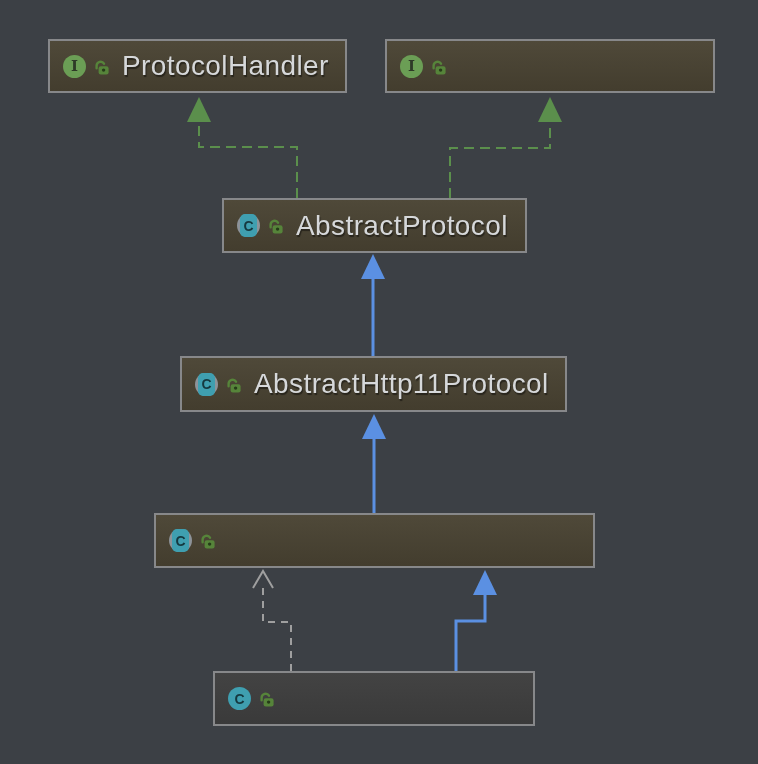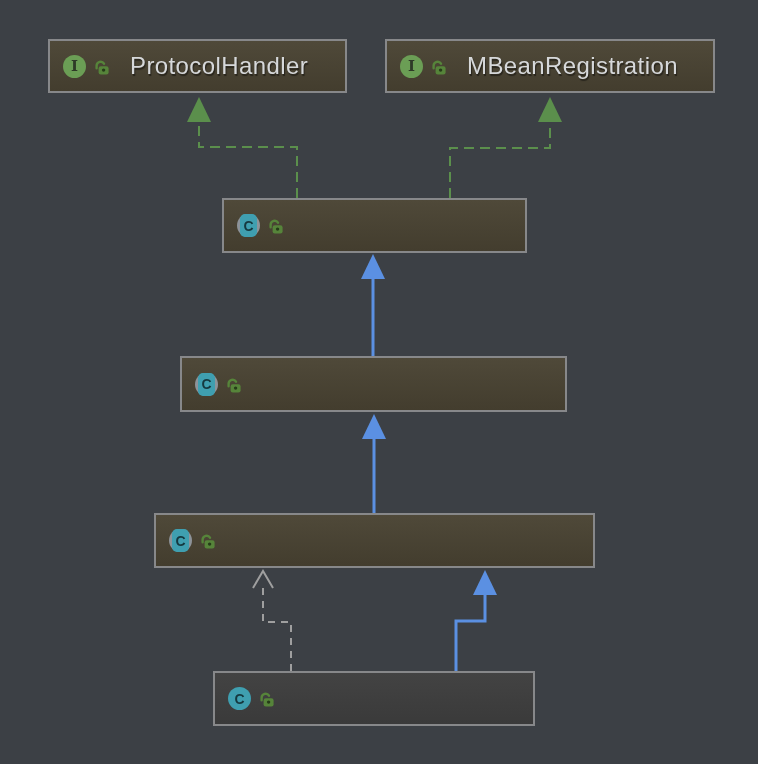--- a/index.html
+++ b/index.html
@@ -23,25 +23,25 @@
     box-sizing: border-box;
     border: 2px solid #87888a;
     padding-left: 13px;
     gap: 8px;
     cursor: default;
   }
   .node.library { background: linear-gradient(#4f4939, #433d2e); }
   .node.plain   { background: linear-gradient(#434343, #3a3a3a); }
   .node .label {
     color: #d6d8da;
-    font-size: 24px;
+    font-size: 28px;
     letter-spacing: 0.4px;
     white-space: nowrap;
     text-shadow: 1px 2px 1px rgba(0,0,0,0.45);
-    margin-left: 11px;
+    margin-left: 3px;
   }
   .badge {
     width: 23px; height: 23px;
     border-radius: 50%;
     display: flex; align-items: center; justify-content: center;
     flex: none;
     position: relative;
   }
   .badge.interface { background: #6b9e55; }
   .badge.interface .glyph {
@@ -111,45 +111,46 @@
       </div>
       <div class="node library" style="left: 385px; top: 39px; width: 330px; height: 54px;">
         <span class="badge interface">
           <span class="glyph">I</span>
         </span>
         <svg class="lock" width="19" height="19" viewBox="0 0 19 19">
           <path d="M4.6 11.3 V8.6 A4 4 0 0 1 12 6.7" fill="none" stroke="#56843a" stroke-width="2.4" stroke-linecap="round"></path>
           <rect x="6.6" y="9.2" width="10" height="8.2" rx="2.2" fill="#56843a"></rect>
           <circle cx="11.6" cy="13.1" r="1.7" fill="#263c19"></circle>
         </svg>
-        <span class="label">MBeanRegistration</span>
       </div>
       <div class="node library" style="left: 222px; top: 198px; width: 305px; height: 55px;">
         <span class="badge abstract">
           <span class="core">
             <span class="glyph-c">C</span>
           </span>
         </span>
         <svg class="lock" width="19" height="19" viewBox="0 0 19 19">
           <path d="M4.6 11.3 V8.6 A4 4 0 0 1 12 6.7" fill="none" stroke="#56843a" stroke-width="2.4" stroke-linecap="round"></path>
           <rect x="6.6" y="9.2" width="10" height="8.2" rx="2.2" fill="#56843a"></rect>
           <circle cx="11.6" cy="13.1" r="1.7" fill="#263c19"></circle>
         </svg>
+        <span class="label">AbstractProtocol</span>
       </div>
       <div class="node library" style="left: 180px; top: 356px; width: 387px; height: 56px;">
         <span class="badge abstract">
           <span class="core">
             <span class="glyph-c">C</span>
           </span>
         </span>
         <svg class="lock" width="19" height="19" viewBox="0 0 19 19">
           <path d="M4.6 11.3 V8.6 A4 4 0 0 1 12 6.7" fill="none" stroke="#56843a" stroke-width="2.4" stroke-linecap="round"></path>
           <rect x="6.6" y="9.2" width="10" height="8.2" rx="2.2" fill="#56843a"></rect>
           <circle cx="11.6" cy="13.1" r="1.7" fill="#263c19"></circle>
         </svg>
+        <span class="label">AbstractHttp11Protocol</span>
       </div>
       <div class="node library" style="left: 154px; top: 513px; width: 441px; height: 55px;">
         <span class="badge abstract">
           <span class="core">
             <span class="glyph-c">C</span>
           </span>
         </span>
         <svg class="lock" width="19" height="19" viewBox="0 0 19 19">
           <path d="M4.6 11.3 V8.6 A4 4 0 0 1 12 6.7" fill="none" stroke="#56843a" stroke-width="2.4" stroke-linecap="round"></path>
           <rect x="6.6" y="9.2" width="10" height="8.2" rx="2.2" fill="#56843a"></rect>

